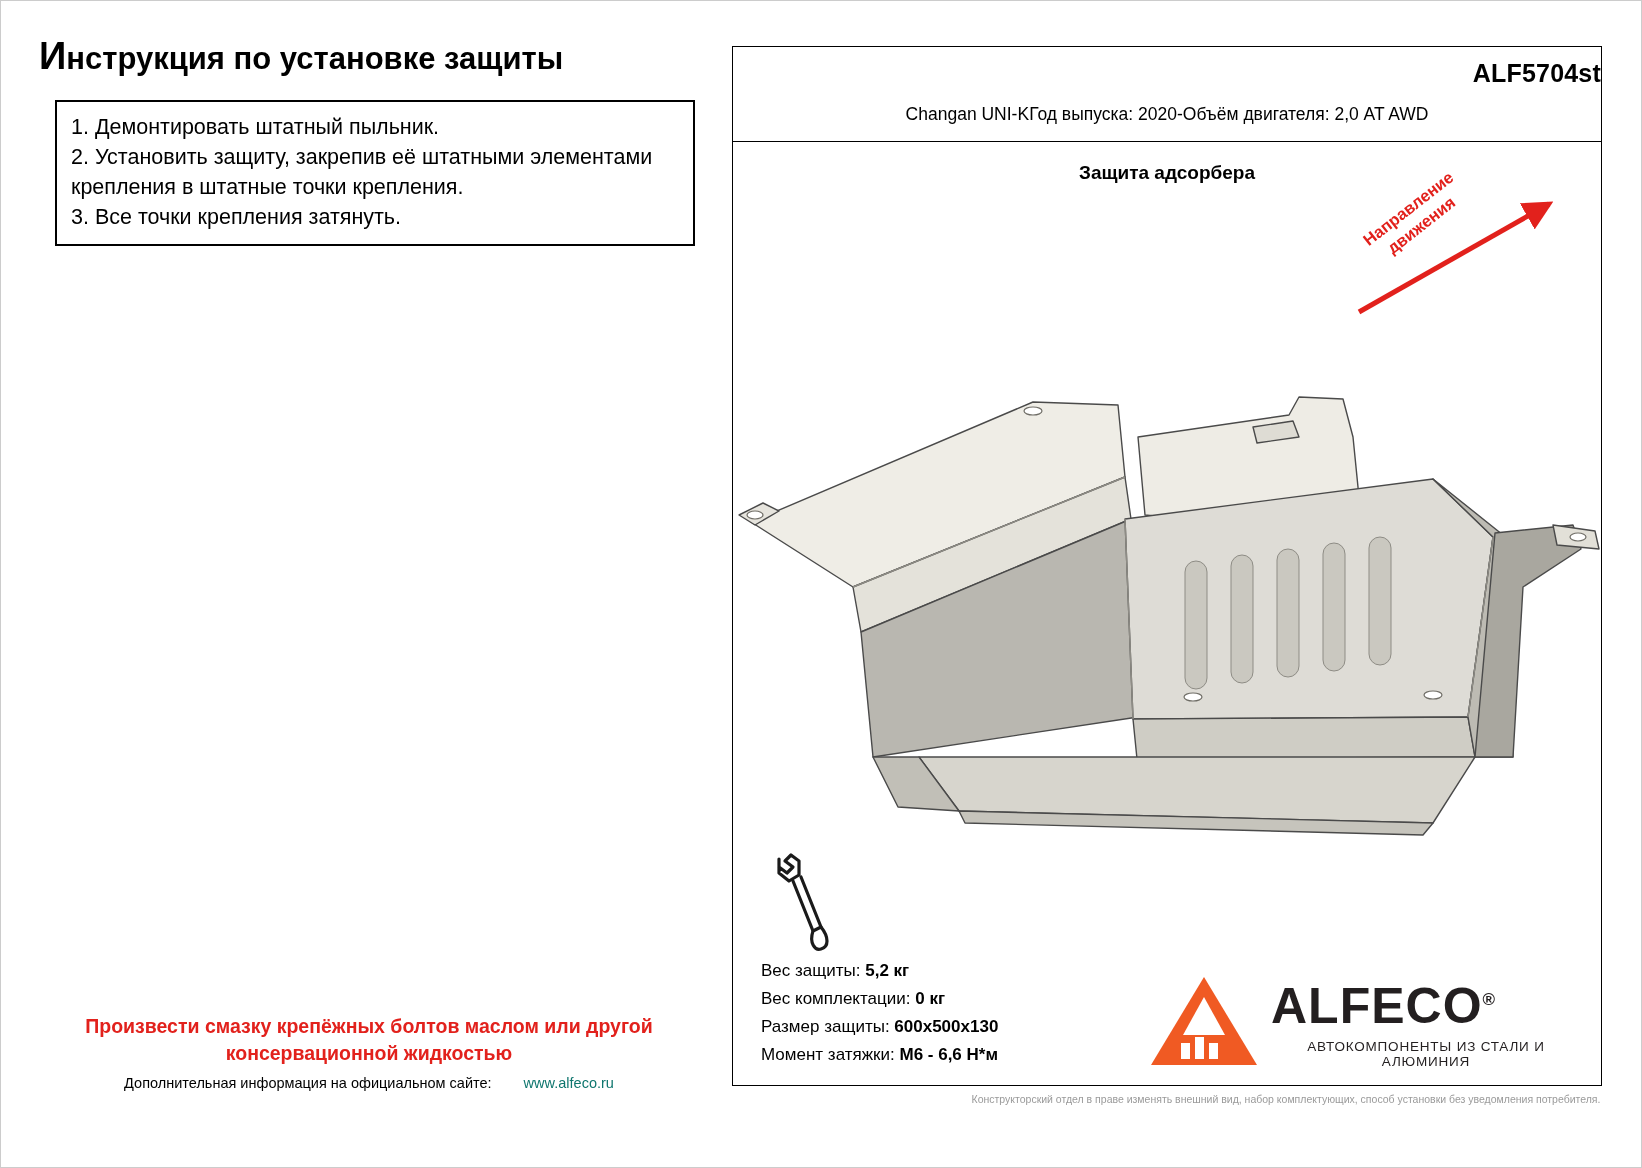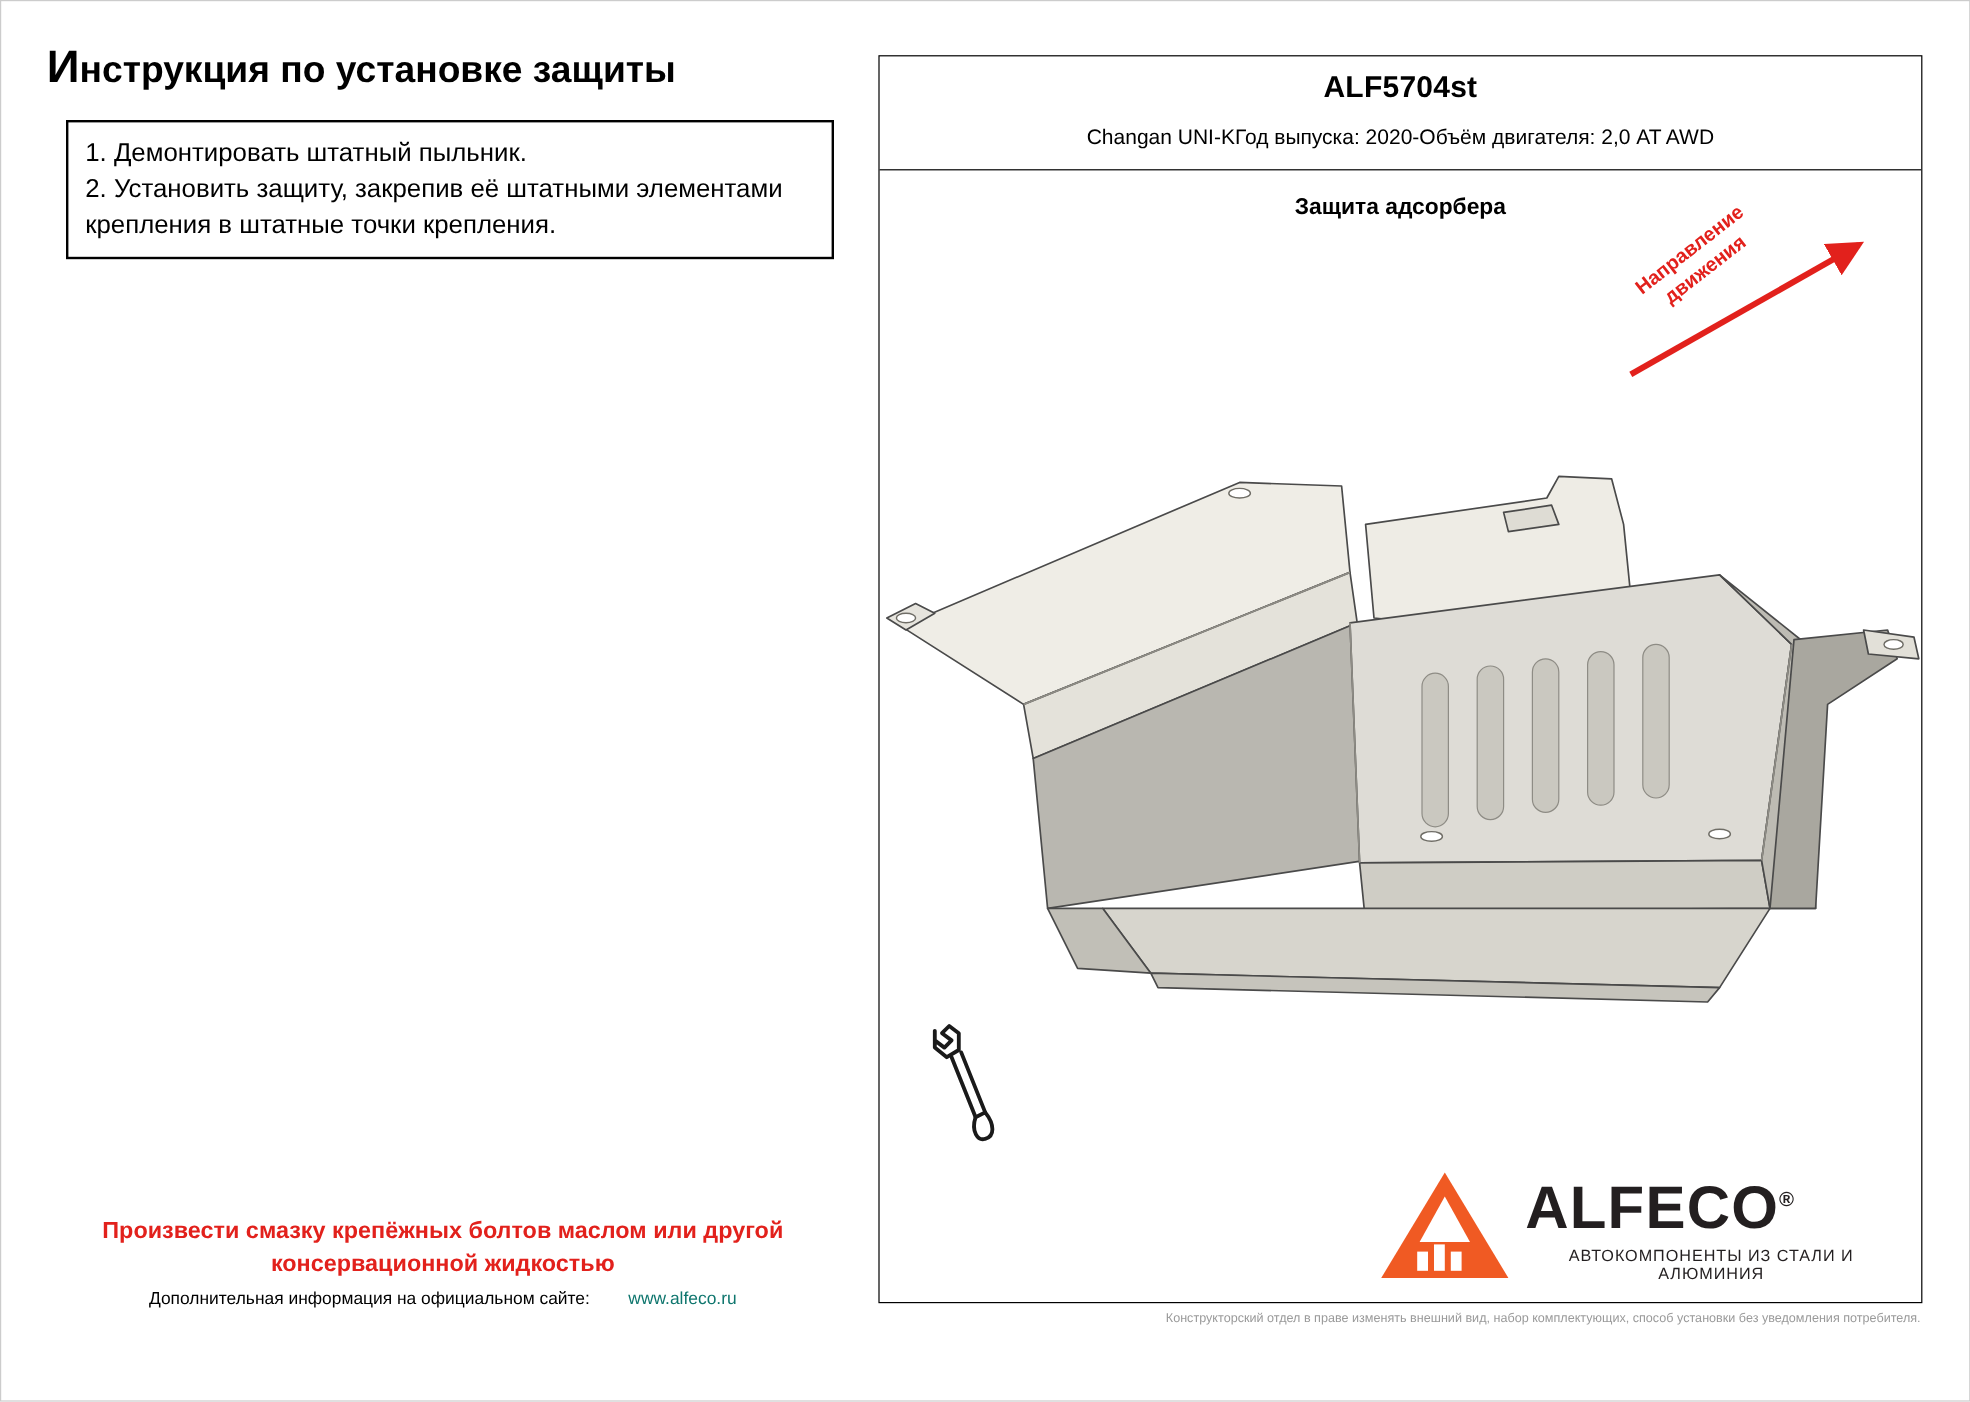--- a/index.html
+++ b/index.html
@@ -88,21 +88,21 @@
     border: 1px solid #000000;
     box-sizing: border-box;
     background: #ffffff;
   }
   .header-block {
     position: relative;
     height: 94px;
     border-bottom: 1px solid #000000;
   }
   .art-code {
-    text-align: center;
+    text-align: right;
     font-size: 25px;
     font-weight: bold;
     padding-top: 12px;
     letter-spacing: 0.2px;
   }
   .header-row {
     position: absolute;
     left: 0;
     right: 0;
     top: 57px;
@@ -232,20 +232,21 @@
 <div class="page">
 
   <div class="left-col">
     <div class="instr-title">
       <span class="cap">И</span><span>нструкция по установке защиты</span>
     </div>
 
     <div class="steps-box">
       <div class="step">1. Демонтировать штатный пыльник.</div>
       <div class="step">2. Установить защиту, закрепив её штатными элементами крепления в штатные точки крепления.</div>
+      <div class="step">3. Все точки крепления затянуть.</div>
     </div>
   </div>
 
   <div class="left-footer">
     <div class="footer-red">Произвести смазку крепёжных болтов маслом или другой</div>
     <div class="footer-red">консервационной жидкостью</div>
     <div class="footer-small">
       <span>Дополнительная информация на официальном сайте: </span><span class="site">www.alfeco.ru</span>
     </div>
   </div>
@@ -336,20 +337,34 @@
       <svg width="70" height="110" viewBox="0 0 70 110">
         <g fill="none" stroke="#1a1a1a" stroke-width="3.2" stroke-linejoin="round" stroke-linecap="round">
           <path d="M10,12 L10,26 L20,34 L30,28 L30,14 L22,8 L16,14 L24,20 L18,26 L10,20"></path>
           <path d="M24,34 L44,84"></path>
           <path d="M32,30 L52,80"></path>
           <path d="M44,84 C40,96 46,104 52,102 C60,100 60,90 52,80 Z"></path>
         </g>
       </svg>
     </div>
 
+    <div class="specs">
+      <div>
+        <span>Вес защиты: </span><b>5,2 кг</b>
+      </div>
+      <div>
+        <span>Вес комплектации: </span><b>0 кг</b>
+      </div>
+      <div>
+        <span>Размер защиты: </span><b>600x500x130</b>
+      </div>
+      <div>
+        <span>Момент затяжки:  </span><b>M6 - 6,6 Н*м</b>
+      </div>
+    </div>
 
     <div class="logo-wrap">
       <svg class="logo-mark" viewBox="0 0 110 92">
         <polygon points="55,2 108,90 2,90" fill="#f05a23"></polygon>
         <polygon points="55,22 76,60 34,60" fill="#ffffff"></polygon>
         <rect x="32" y="68" width="9" height="16" fill="#ffffff"></rect>
         <rect x="46" y="62" width="9" height="22" fill="#ffffff"></rect>
         <rect x="60" y="68" width="9" height="16" fill="#ffffff"></rect>
       </svg>
       <div class="logo-text">

